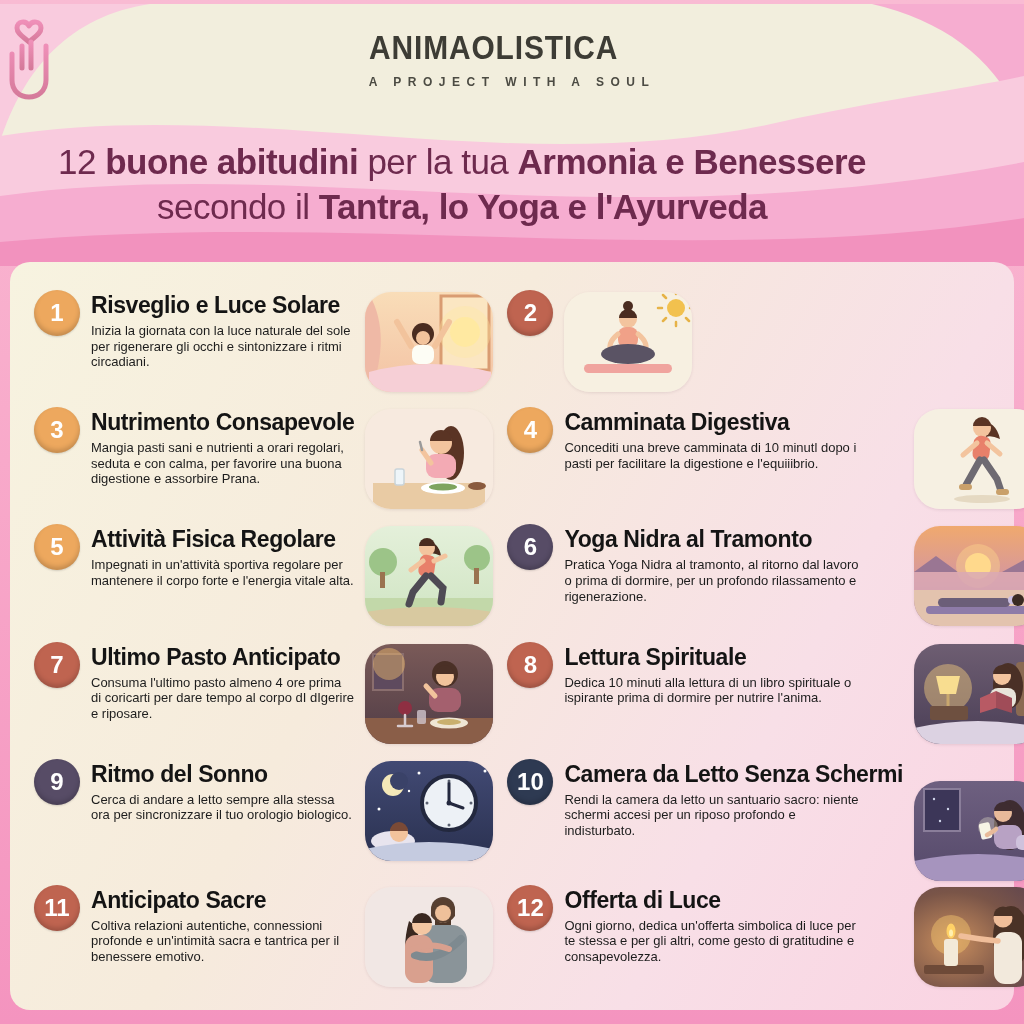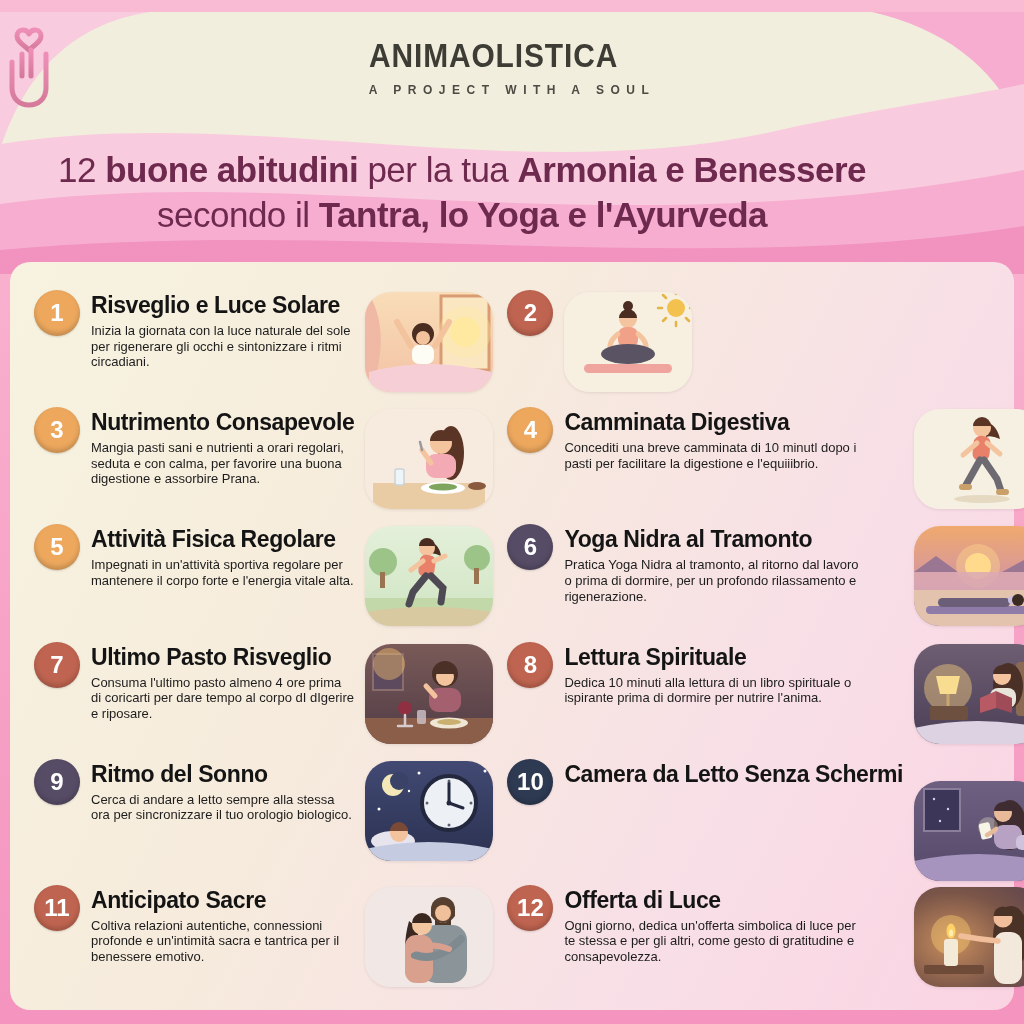--- a/index.html
+++ b/index.html
@@ -2,21 +2,21 @@
 <html><head>
 <meta charset="utf-8">
 <style>
   * { margin:0; padding:0; box-sizing:border-box; }
   body { font-family:"Liberation Sans", sans-serif; }
   .stage {
     position:relative; width:1024px; height:1024px; overflow:hidden;
     background:linear-gradient(180deg,#f9bbd3 0%,#f8a9ca 45%,#f494bf 100%);
   }
   
-  .banner { position:absolute; top:12px; left:0; width:1024px; height:262px; }
+  .banner { position:absolute; top:4px; left:0; width:1024px; height:262px; }
   .banner svg { position:absolute; top:0; left:0; }
   .logo-lockup {
     position:absolute; top:12px; left:0; width:1024px;
     display:flex; justify-content:center; align-items:flex-start; gap:16px;
   }
   .logo-text { padding-top:12px; text-align:left; }
   .brand-name {
     font-size:34px; font-weight:800; letter-spacing:1px; color:#3d3c35;
     transform:scaleX(0.88); transform-origin:left;
   }
@@ -255,21 +255,21 @@
             <rect x="24" y="72" width="72" height="9" rx="4.5" fill="#6b5e78"></rect>
             <rect x="94" y="70" width="14" height="8" rx="4" fill="#cabee0"></rect>
             <circle cx="104" cy="74" r="6" fill="#3a2a22"></circle>
           </svg>
         </div>
       </div>
 
       <div class="item">
         <div class="badge" style="background: rgb(191, 100, 80);">7</div>
         <div class="itext">
-          <div class="ititle">Ultimo Pasto Risveglio</div>
+          <div class="ititle">Ultimo Pasto Anticipato</div>
           <div class="ibody">Consuma l'ultimo pasto almeno 4 ore prima di coricarti per dare tempo al corpo dI dIgerire e riposare.</div>
         </div>
         <div class="illo">
           <svg width="128" height="100" viewBox="0 0 128 100">
             <defs>
                 <linearGradient id="i7" x1="0" y1="0" x2="0" y2="1">
                   <stop offset="0" stop-color="#7a5a58"></stop>
                   <stop offset="1" stop-color="#503c46"></stop>
                 </linearGradient>
               </defs>
@@ -366,20 +366,21 @@
             <path d="M25,70 a9,9 0 0 1 18,0 z" fill="#7a4a36"></path>
             <path d="M0,88 Q64,74 128,88 L128,100 L0,100 Z" fill="#c5cbe0"></path>
           </svg>
         </div>
       </div>
 
       <div class="item">
         <div class="badge" style="background: rgb(46, 58, 82);">10</div>
         <div class="itext">
           <div class="ititle">Camera da Letto Senza Schermi</div>
+          <div class="ibody">Rendi la camera da letto un santuario sacro: niente schermi accesi per un riposo profondo e indisturbato.</div>
         </div>
         <div class="illo illo-down">
           <svg width="128" height="100" viewBox="0 0 128 100">
             <defs>
                 <linearGradient id="i10" x1="0" y1="0" x2="0" y2="1">
                   <stop offset="0" stop-color="#6e6080"></stop>
                   <stop offset="1" stop-color="#55496a"></stop>
                 </linearGradient>
               </defs>
             <rect width="128" height="100" fill="url(#i10)"></rect>

